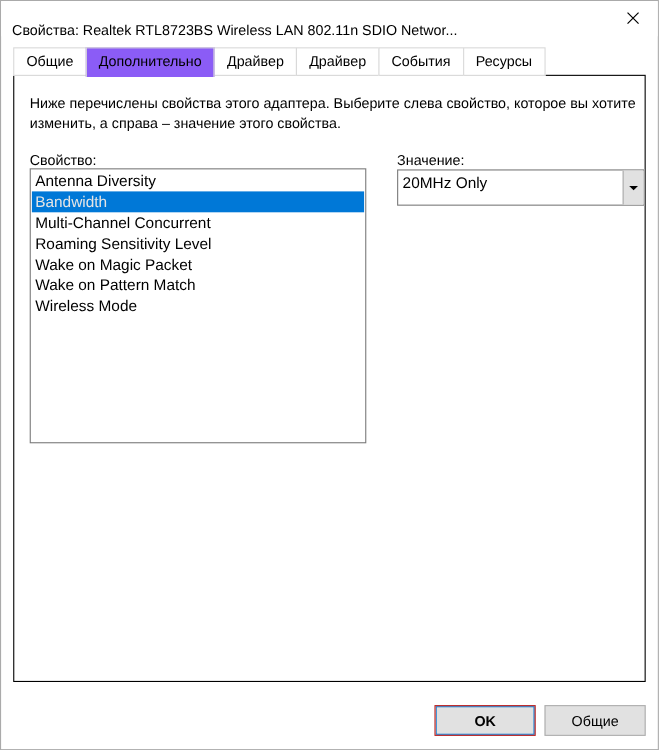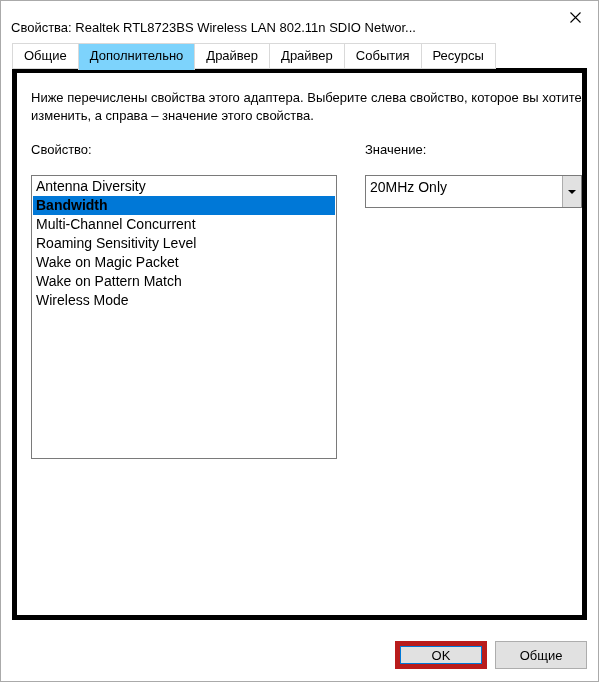--- a/index.html
+++ b/index.html
@@ -54,32 +54,32 @@
     border: 1px solid #d9d9d9;
     border-bottom: none;
     background: #fff;
     font-size: 13px;
     position: relative;
     margin-right: -1px;
     color: #000;
   }
   .tab.active {
     border-color: #d9d9d9;
-    background: #7dd3fc;
+    background: #8b5cf6;
     padding-bottom: 6px;
     margin-bottom: -1px;
     z-index: 3;
   }
   .tab:not(.active) {
     border-bottom: 1px solid #d9d9d9;
     background: #fff;
   }
 
   .tab-panel {
-    border: 5px solid #000000;
+    border: 1px solid #000000;
     background: #fff;
     padding: 16px 0 14px 14px;
     height: 552px;
     position: relative;
     z-index: 1;
     margin-top: -1px;
   }
 
   .description {
     font-size: 13px;
@@ -89,43 +89,42 @@
 
   .two-col {
     display: flex;
     gap: 28px;
   }
   .col-left { flex: 0 0 306px; }
   .col-right { flex: 1; }
 
   .field-label {
     font-size: 13px;
-    margin-bottom: 18px;
+    margin-bottom: 0;
     display: block;
   }
 
   .listbox {
     width: 100%;
-    height: 284px;
+    height: 250px;
     border: 1px solid #7a7a7a;
     background: #fff;
     overflow-y: auto;
     padding: 1px;
     font-size: 14px;
   }
   .listbox-item {
     padding: 0 3px;
     line-height: 19px;
     white-space: nowrap;
     cursor: default;
   }
   .listbox-item.selected {
     background: #0078d7;
-    color: #000000;
-    font-weight: bold;
+    color: #e5e5e5;
   }
 
   .combo {
     display: flex;
     width: 100%;
     height: 33px;
     border: 1px solid #7a7a7a;
     background: #fff;
     align-items: stretch;
     margin-top: 1px;
@@ -162,22 +161,23 @@
     min-width: 92px;
     height: 28px;
     border: 1px solid #adadad;
     background: #e1e1e1;
     font-family: inherit;
     font-size: 13px;
     padding: 0 16px;
     cursor: pointer;
   }
   .btn.default {
-    border: 5px solid #b91c1c;
+    border: 1px solid #b91c1c;
     box-shadow: inset 0 0 0 1px #0078d7;
+    font-weight: bold;
   }
 </style>
 </head>
 <body>
 
 <div class="titlebar">
   <div class="titlebar-title">Свойства: Realtek RTL8723BS Wireless LAN 802.11n SDIO Networ...</div>
   <div class="titlebar-close">
     <span>
       <svg width="11" height="11" viewBox="0 0 11 11">

